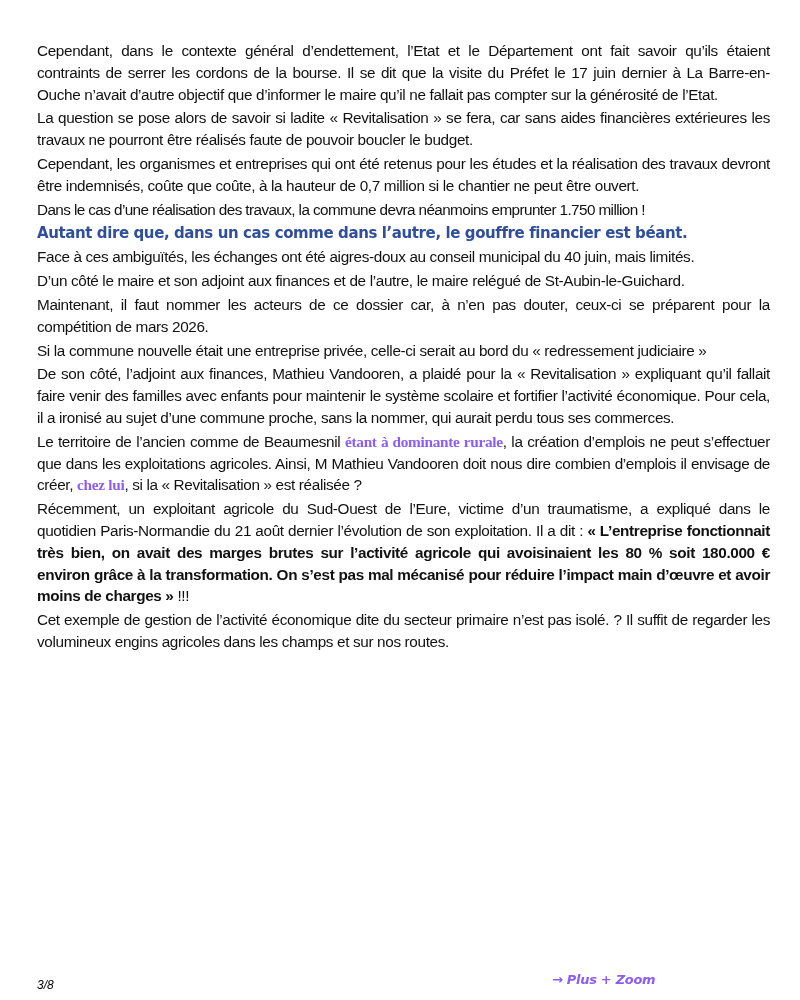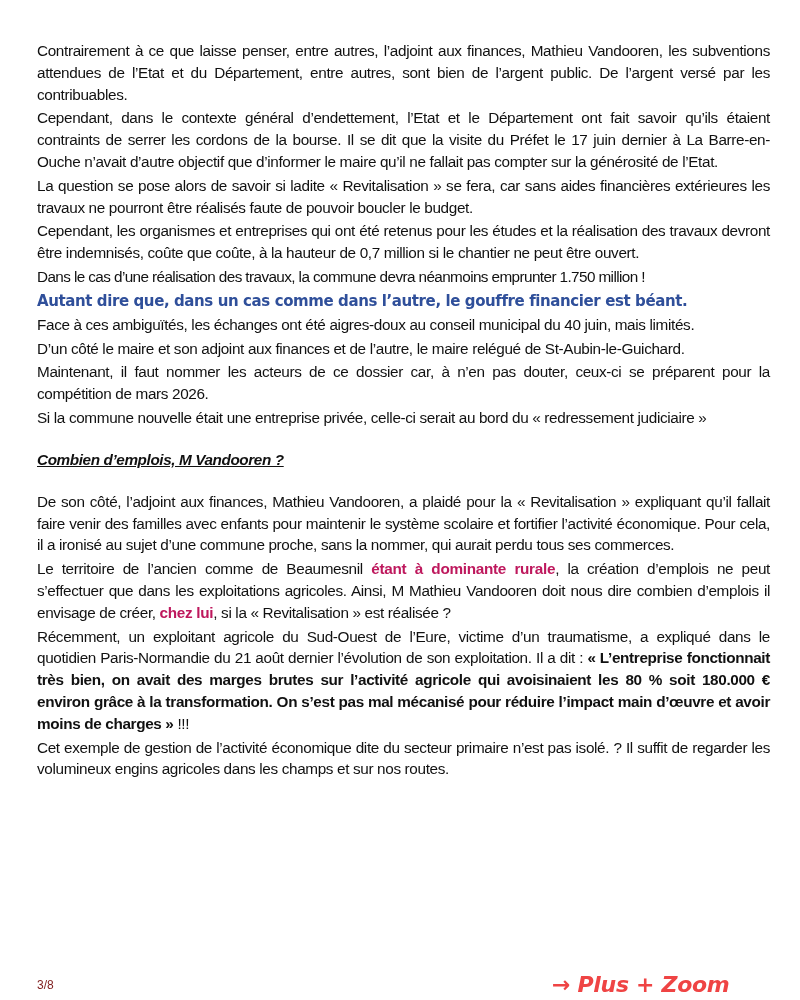--- a/index.html
+++ b/index.html
@@ -24,22 +24,22 @@
   .p {
     font-size: 15.3px;
     line-height: 21.8px;
     text-align: justify;
     margin: 0 0 2px 0;
     letter-spacing: -0.35px;
     transform-origin: left top;
   }
   .cond { letter-spacing: -0.6px; }
   .hl {
-    color: #be185d;
-    font-family: Liberation Sans, sans-serif;
+    color: #8b5cf6;
+    font-family: Liberation Serif, serif;
     font-weight: bold;
     letter-spacing: -0.3px;
   }
   .hl-big {
     font-size: 15px;
     line-height: 22px;
     margin: 0 0 2px 0;
     color: #2f4f9a;
     font-family: "DejaVu Sans", sans-serif;
     font-weight: bold;
@@ -55,55 +55,54 @@
     letter-spacing: -0.4px;
   }
   .quote {
     font-weight: bold;
   }
   .footer-page {
     position: absolute;
     left: 37px;
     top: 978px;
     font-size: 12px;
-    color: #7f1d1d;
+    font-style: italic;
+    color: #000000;
   }
   .footer-link {
     position: absolute;
     left: 552px;
     top: 972px;
-    font-size: 22px;
+    font-size: 13px;
     font-family: "DejaVu Sans", sans-serif;
     font-style: italic;
     font-weight: bold;
-    color: #ef4444;
+    color: #8b5cf6;
     text-decoration: none;
     cursor: pointer;
     letter-spacing: -0.3px;
   }
 </style>
 </head>
 <body>
 
 <div class="page">
 
-  <p class="p">Contrairement à ce que laisse penser, entre autres, l’adjoint aux finances, Mathieu Vandooren, les subventions attendues de l’Etat et du Département, entre autres, sont bien de l’argent public. De l’argent versé par les contribuables.</p>
   <p class="p">Cependant, dans le contexte général d’endettement, l’Etat et le Département ont fait savoir qu’ils étaient contraints de serrer les cordons de la bourse. Il se dit que la visite du Préfet le 17 juin dernier à La Barre-en-Ouche n’avait d’autre objectif que d’informer le maire qu’il ne fallait pas compter sur la générosité de  l’Etat.</p>
   <p class="p">La question se pose alors de savoir si ladite « Revitalisation » se fera, car sans aides financières extérieures les travaux ne pourront être réalisés faute de pouvoir boucler le budget.</p>
   <p class="p">Cependant,  les organismes et entreprises qui ont été retenus pour les études et la réalisation des travaux devront être indemnisés, coûte que coûte, à la hauteur de 0,7 million si le chantier ne peut être ouvert.</p>
   <p class="p cond">Dans le cas d’une réalisation des travaux, la commune devra néanmoins emprunter 1.750 million !</p>
 
   <p class="hl-big">Autant dire que, dans un cas comme dans l’autre, le gouffre financier est béant.</p>
 
   <p class="p">Face à ces ambiguïtés, les échanges ont été aigres-doux au conseil municipal du 40 juin, mais limités.</p>
   <p class="p">D’un côté le maire et son adjoint aux finances et de l’autre, le maire relégué de St-Aubin-le-Guichard.</p>
   <p class="p">Maintenant, il faut nommer les acteurs de ce dossier car, à n’en pas douter, ceux-ci se préparent pour la compétition de mars 2026.</p>
   <p class="p">Si la commune nouvelle était une entreprise privée, celle-ci serait au bord du « redressement judiciaire »</p>
 
-  <p class="heading">Combien  d’emplois, M Vandooren ?</p>
 
   <p class="p">De son côté, l’adjoint aux finances, Mathieu Vandooren, a plaidé pour la « Revitalisation » expliquant qu’il fallait faire venir des familles avec enfants pour maintenir le système scolaire et fortifier l’activité économique. Pour cela, il a ironisé au sujet d’une commune proche, sans la nommer, qui aurait perdu tous ses commerces.</p>
 
   <p class="p"><span>Le territoire de l’ancien comme de Beaumesnil </span><span class="hl">étant à dominante rurale</span><span>, la création  d’emplois ne peut s’effectuer que dans les exploitations agricoles. Ainsi, M Mathieu Vandooren doit nous dire combien d’emplois il envisage de créer, </span><span class="hl">chez lui</span><span>, si la « Revitalisation » est réalisée ?</span></p>
 
 
 
   <p class="p"><span>Récemment, un exploitant agricole du Sud-Ouest de l’Eure, victime d’un traumatisme, a expliqué dans le quotidien Paris-Normandie du 21 août dernier l’évolution de son exploitation. Il a dit : </span><span class="quote">« L’entreprise fonctionnait très bien, on avait des marges brutes sur l’activité agricole qui avoisinaient les 80 % soit 180.000 € environ grâce à la transformation. On s’est pas mal mécanisé pour réduire l’impact main d’œuvre et avoir moins de charges »</span><span> !!!</span></p>
 
   <p class="p">Cet exemple de gestion de l’activité économique dite du secteur primaire n’est pas isolé. ? Il suffit de regarder les volumineux engins agricoles dans les champs et sur nos routes.</p>

